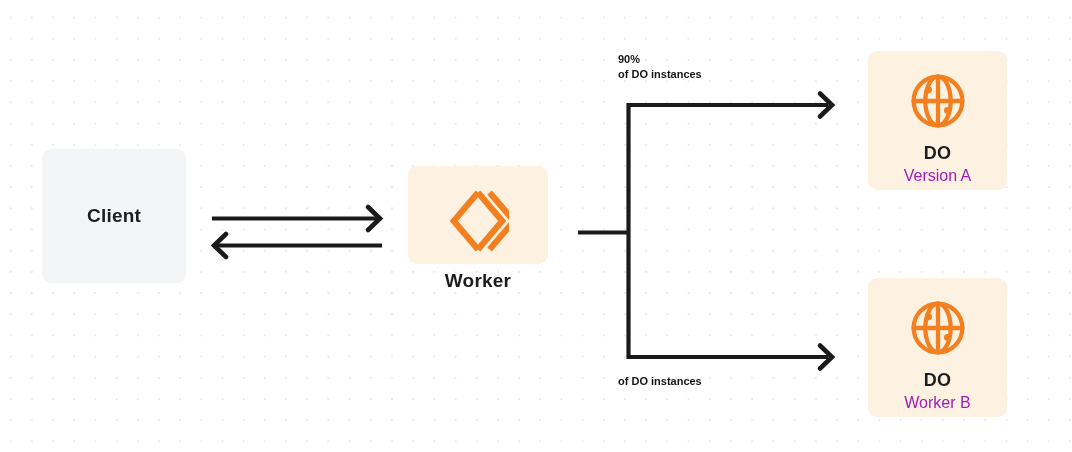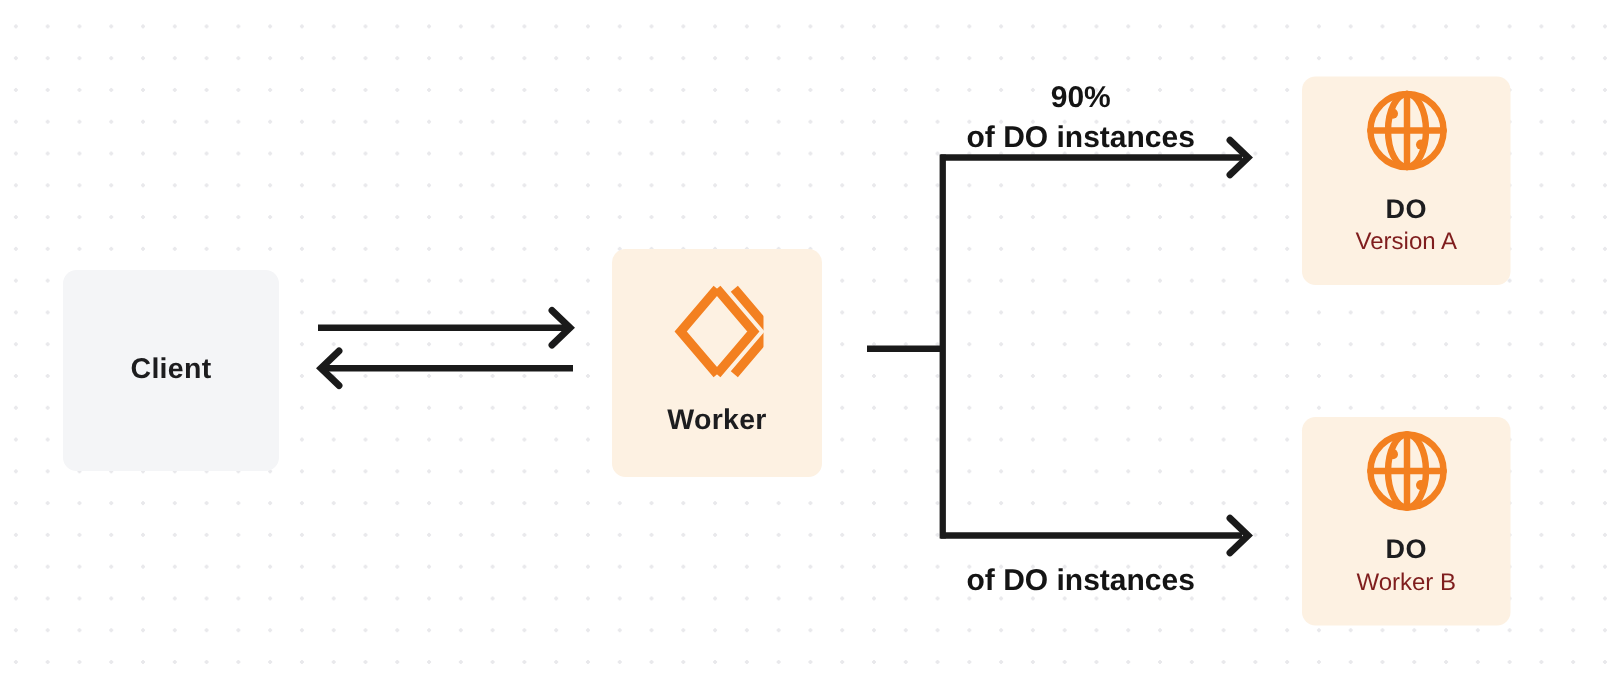--- a/index.html
+++ b/index.html
@@ -31,43 +31,43 @@
     box-sizing: border-box;
     border-radius: 9px;
     display: flex;
     flex-direction: column;
     align-items: center;
     justify-content: center;
   }
 
   .node-client {
     left: 42px;
-    top: 180px;
+    top: 149px;
     width: 144px;
     height: 134px;
     background-color: #f4f5f7;
   }
 
   .node-worker {
     left: 408px;
     top: 166px;
     width: 140px;
-    height: 152px;
+    height: 98px;
     background-color: #fdf1e2;
     justify-content: flex-start;
     padding-top: 24px;
   }
 
   .node-do {
     left: 868px;
     width: 139px;
     height: 139px;
     background-color: #fdf1e2;
     justify-content: flex-start;
-    padding-top: 6px;
+    padding-top: 20px;
   }
   .node-do-a { top: 51px; }
   .node-do-b { top: 278px; }
 
   .node-title {
     font-size: 19px;
     font-weight: bold;
     color: #1d1d1f;
     letter-spacing: 0.2px;
   }
@@ -85,21 +85,21 @@
     font-size: 18px;
     font-weight: bold;
     color: #1d1d1f;
     margin-top: 12px;
     letter-spacing: 0.3px;
   }
 
   .do-subtitle {
     font-size: 16px;
     font-weight: normal;
-    color: #7f1d1d;
+    color: #a21caf;
     margin-top: 3px;
   }
 
   .icon-worker {
     width: 62px;
     height: 62px;
     display: block;
   }
 
   .icon-globe {
@@ -114,22 +114,22 @@
     left: 0;
     top: 0;
     width: 1072px;
     height: 452px;
     overflow: visible;
   }
 
   
   .edge-label {
     position: absolute;
-    text-align: center;
-    font-size: 20px;
+    text-align: left;
+    font-size: 11px;
     font-weight: bold;
     color: #141414;
     line-height: 1.37;
     white-space: nowrap;
   }
   .edge-label-top {
     left: 618px;
     top: 52px;
     width: 205px;
   }

